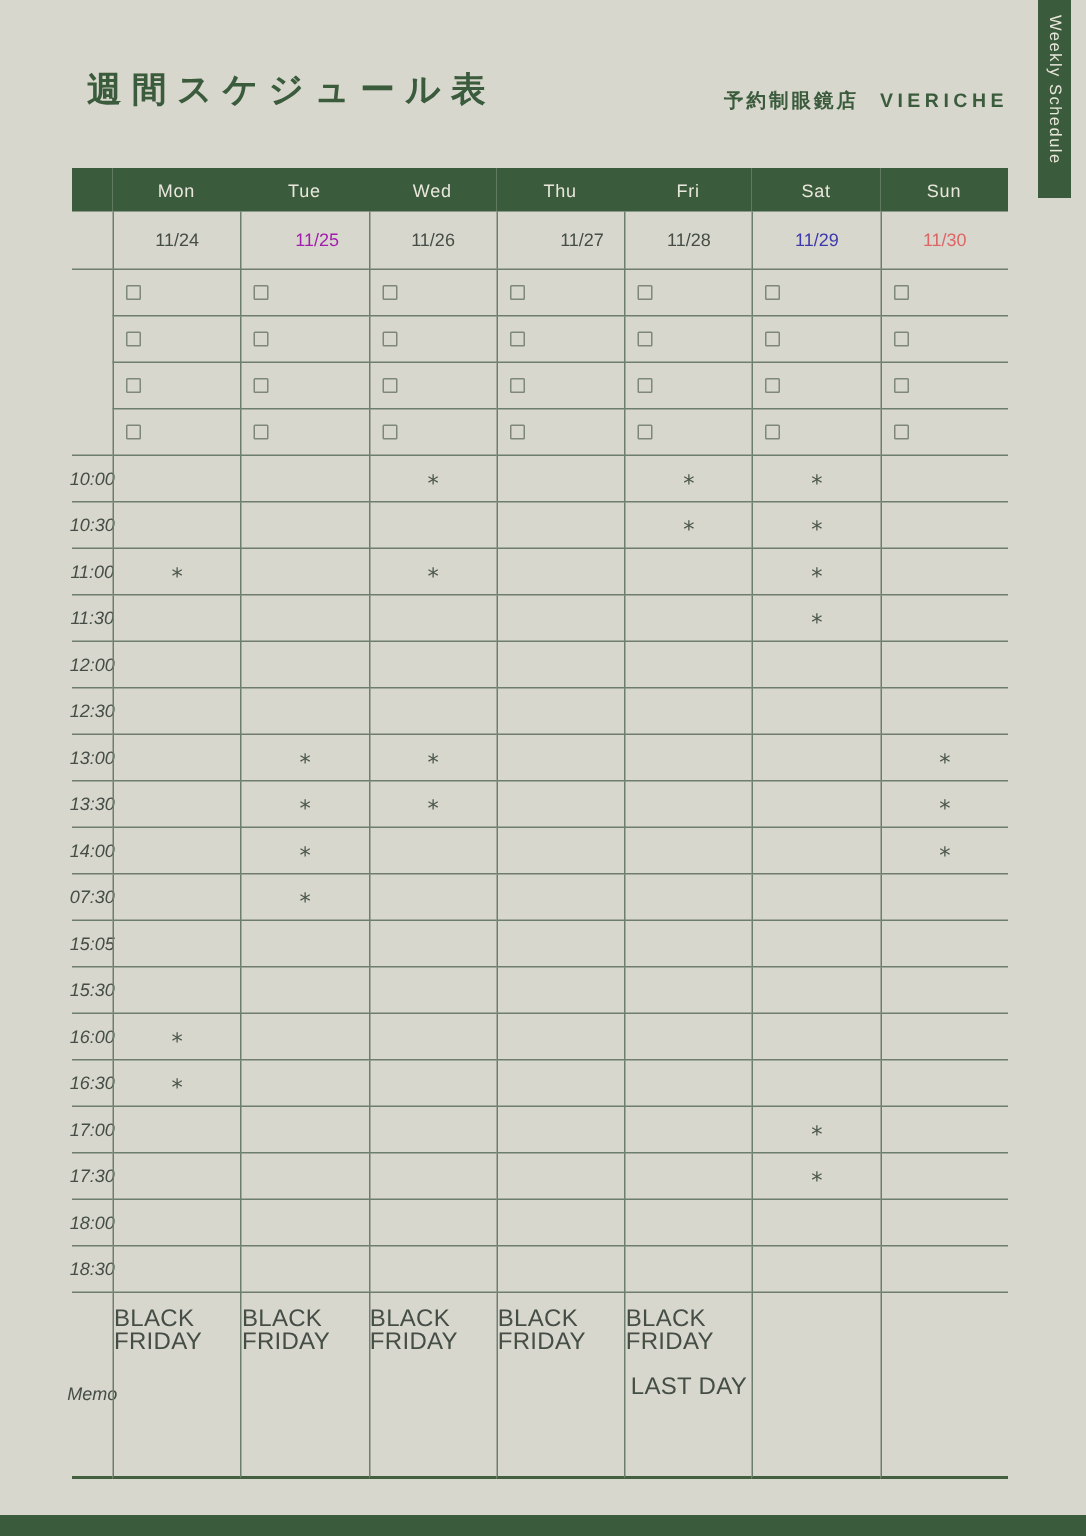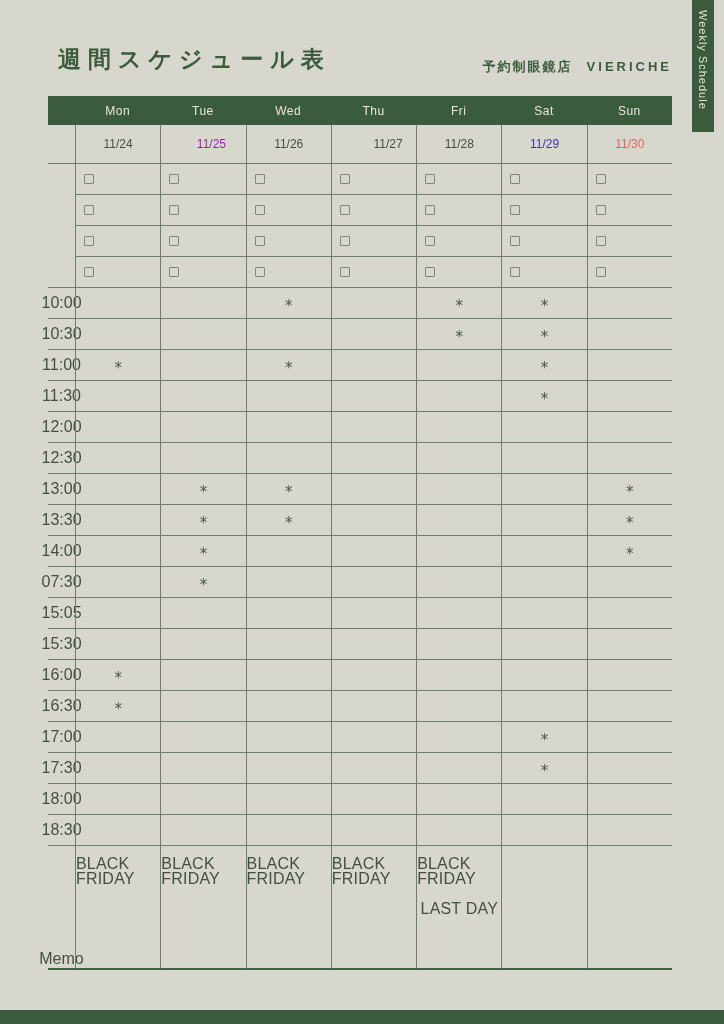--- a/index.html
+++ b/index.html
@@ -31,55 +31,55 @@
     font-size:23px;font-weight:bold;letter-spacing:7px;color:var(--green);
     white-space:nowrap;
   }
   .store-line{
     position:absolute;right:52px;top:58px;color:var(--green);
     font-size:13px;font-weight:bold;white-space:nowrap;
   }
   .store-line .store{letter-spacing:2px;}
   .store-line .brand{letter-spacing:3px;margin-left:14px;margin-top:25px;}
   .table{
-    position:absolute;left:48px;top:96px;width:624px;
+    position:absolute;left:48px;top:112px;width:624px;
     display:grid;grid-template-columns:27px repeat(7,1fr);
     color:var(--ink);
   }
   .cell{
     display:flex;align-items:center;justify-content:center;
     box-sizing:border-box;position:relative;
   }
   .bl{border-left:1px solid var(--line);}
   .bb{border-bottom:1px solid var(--line);}
   .bbt{border-bottom:2.5px solid var(--green-dark);}
   .h-hdr{height:29px;background:var(--green);}
   .h-date{height:39px;}
   .h-cb{height:31px;}
   .h-time{height:31px;}
   .h-memo{height:124px;}
   .day-label{color:var(--cream);font-size:12px;letter-spacing:0.5px;}
   .date-label{font-size:12px;}
-  .time-label{font-size:16px;white-space:nowrap;overflow:visible;}
+  .time-label{font-size:12px;white-space:nowrap;overflow:visible;font-style:italic;}
   .cb-cell{justify-content:flex-start;padding-left:8px;}
   .checkbox{
     width:8px;height:8px;border:1px solid var(--cb);
     border-radius:1px;display:inline-block;background:transparent;
   }
   .mark{
     font-size:15px;color:var(--mark);transform:translateY(3px);
     font-family:"DejaVu Sans",sans-serif;
   }
   .memo-cell{
     flex-direction:column;justify-content:flex-start;align-items:center;
     padding-top:10px;font-size:16px;letter-spacing:0.2px;
   }
   .memo-cell span{display:block;line-height:15px;}
   .memo-cell span + span{margin-top:15px;}
-  .memo-title{align-items:flex-end;padding-top:12px;font-size:11.5px;}
+  .memo-title{align-items:center;padding-top:12px;font-size:11.5px;}
   .footer-bar{
     position:absolute;left:0;top:1010px;width:724px;height:14px;
     background:var(--green);
   }
 </style>
 </head>
 <body>
 
 <div class="sheet">
 

